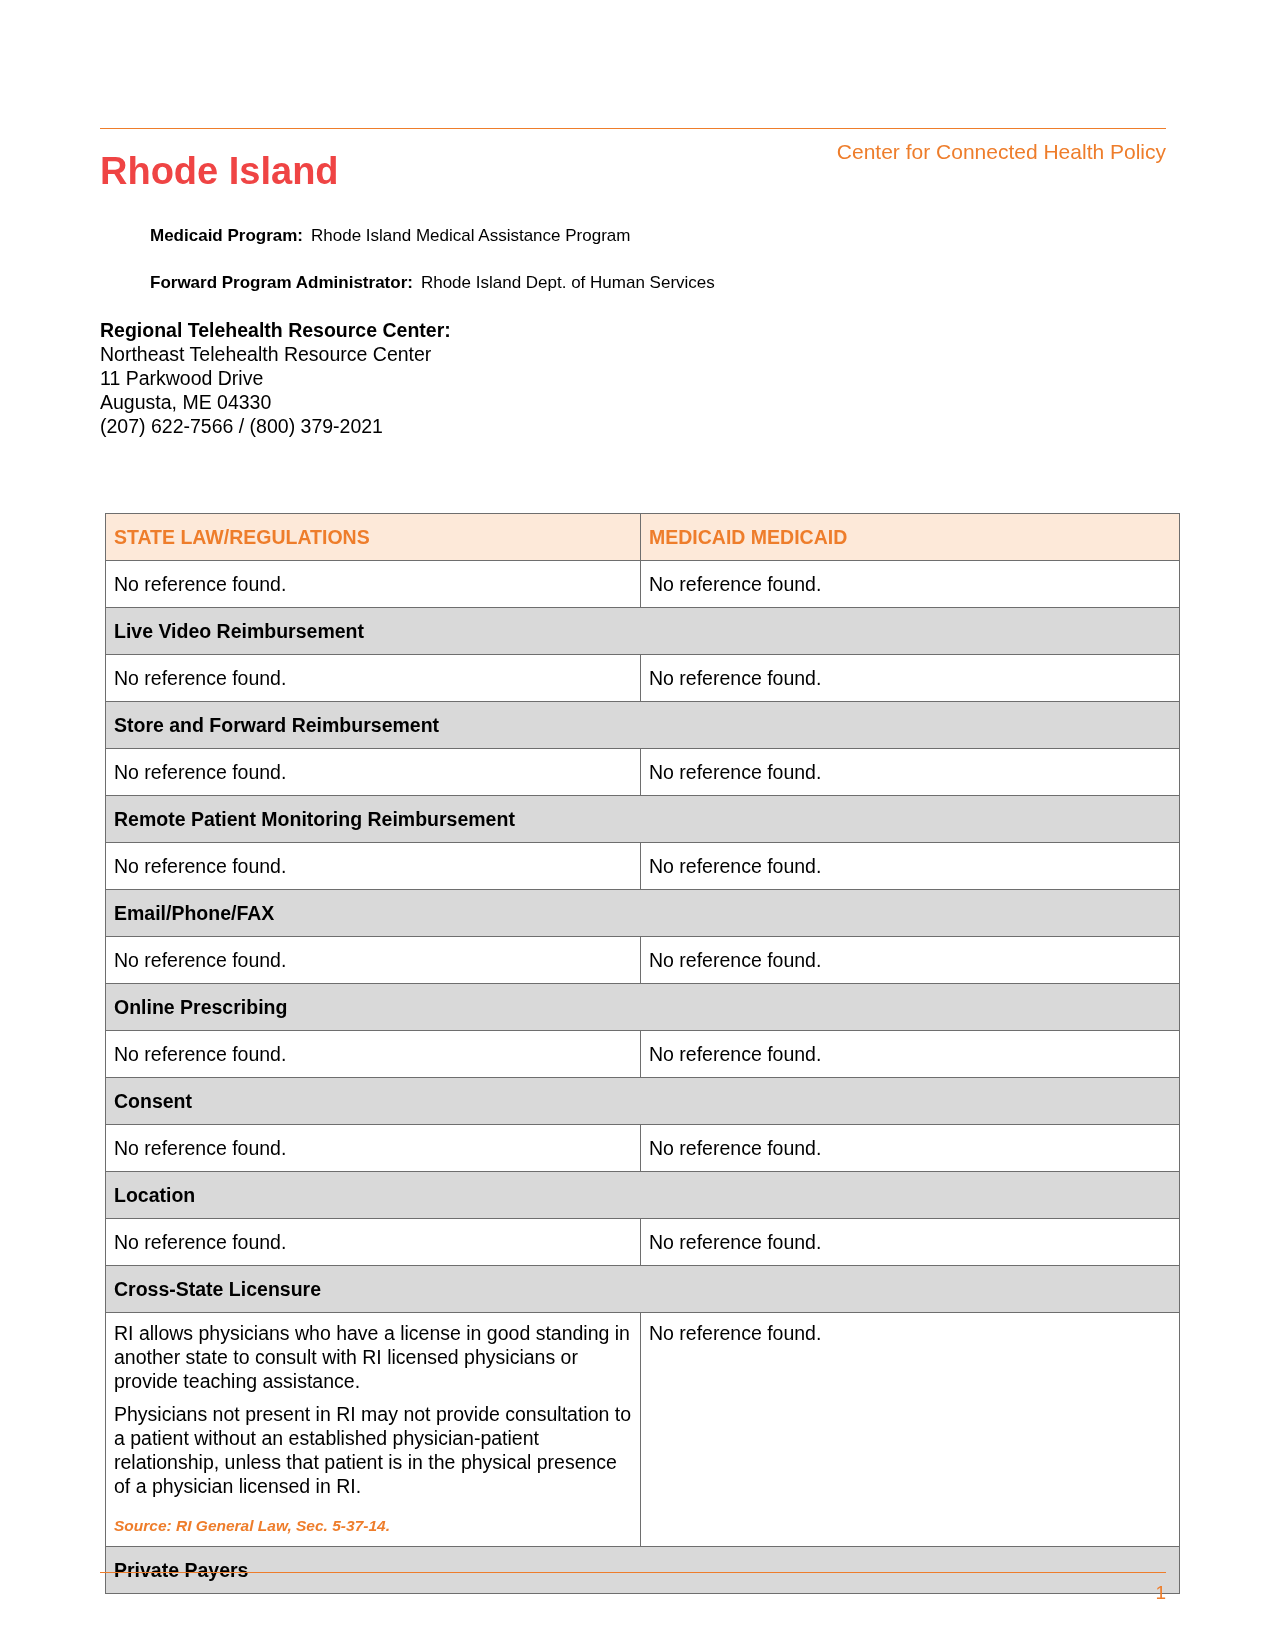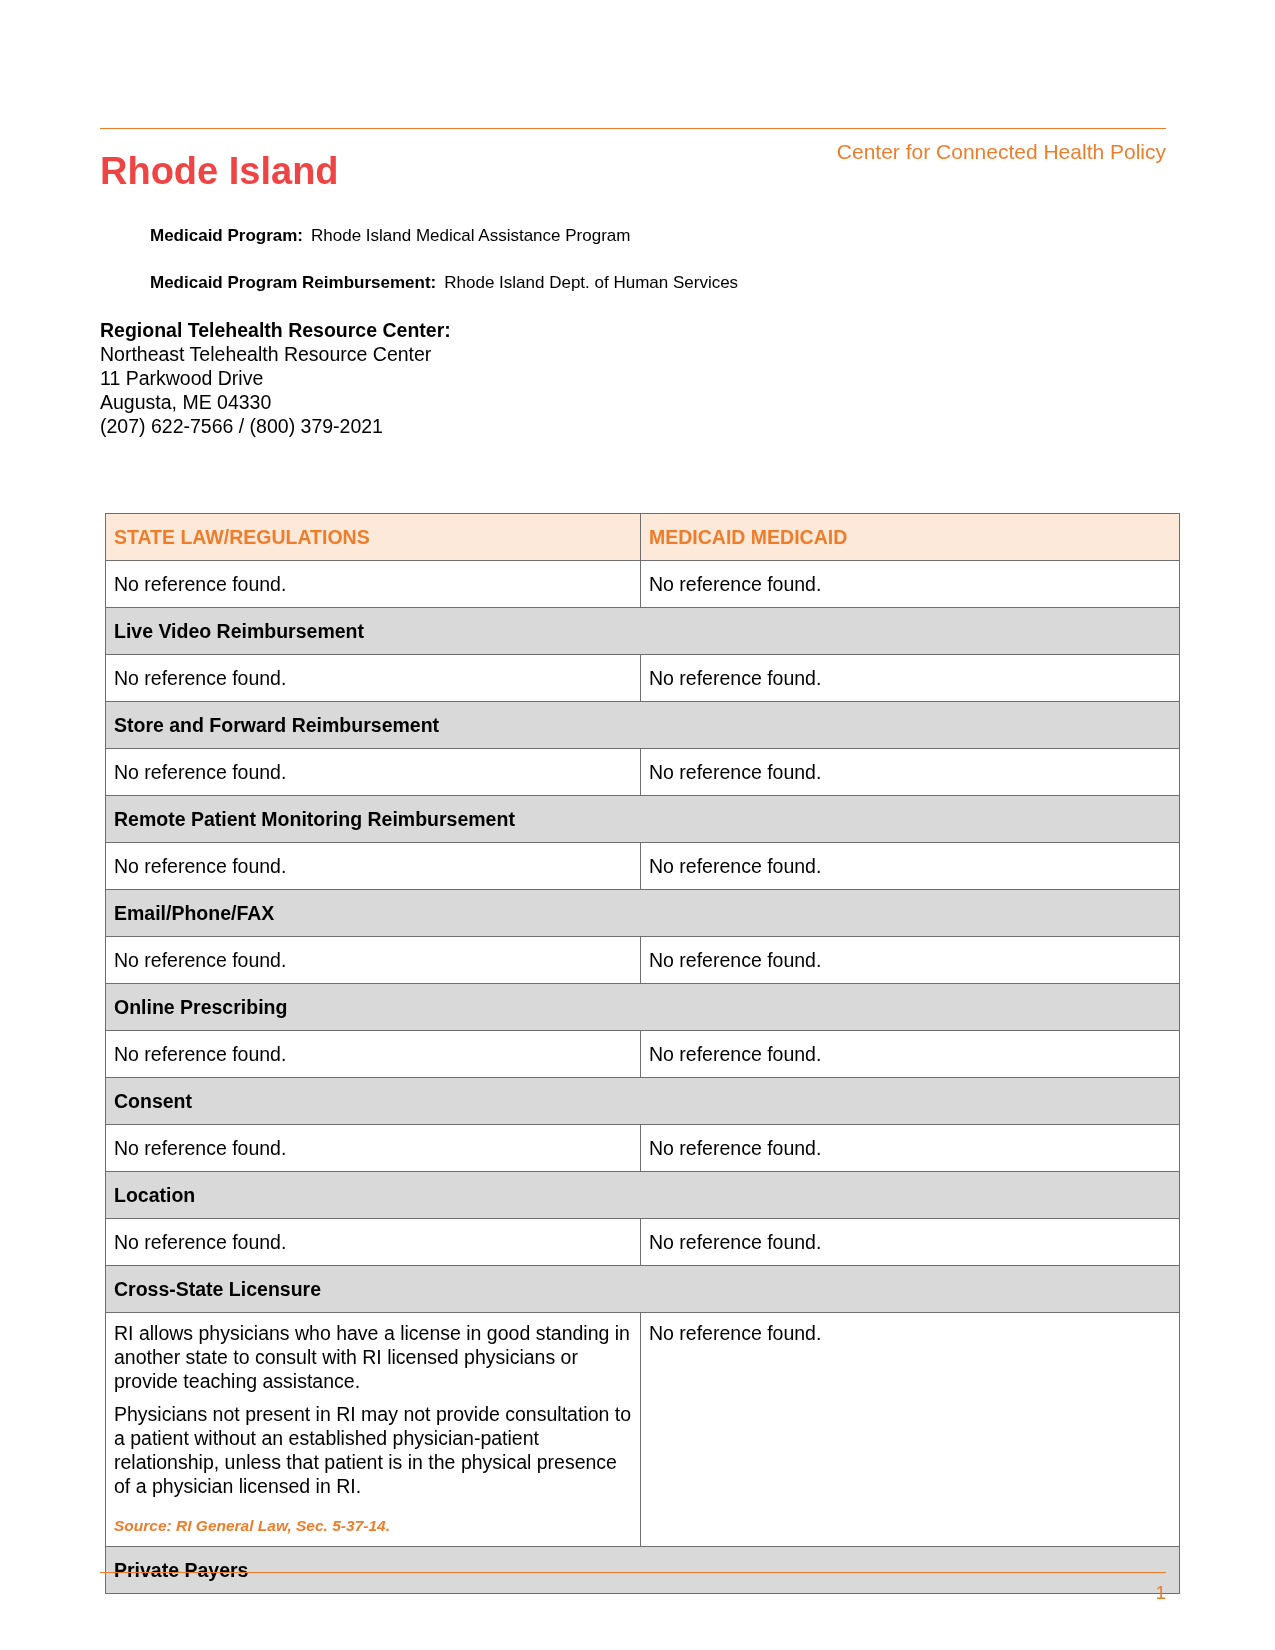--- a/index.html
+++ b/index.html
@@ -44,21 +44,21 @@
 
 <div class="page-header">Center for Connected Health Policy</div>
 <div class="rule top"></div>
 
 <h1 class="title">Rhode Island</h1>
 
 <div class="meta m1">
   <b>Medicaid Program:</b><span class="val">Rhode Island Medical Assistance Program</span>
 </div>
 <div class="meta m2">
-  <b>Medicaid Program Reimbursement:</b><span class="val">Rhode Island Dept. of Human Services</span>
+  <b>Forward Program Administrator:</b><span class="val">Rhode Island Dept. of Human Services</span>
 </div>
 
 <div class="rtrc">
   <span class="lbl">Regional Telehealth Resource Center:</span>
   <span class="line">Northeast Telehealth Resource Center</span>
   <span class="line">11 Parkwood Drive</span>
   <span class="line">Augusta, ME 04330</span>
   <span class="line">(207) 622-7566 / (800) 379-2021</span>
 </div>
 

